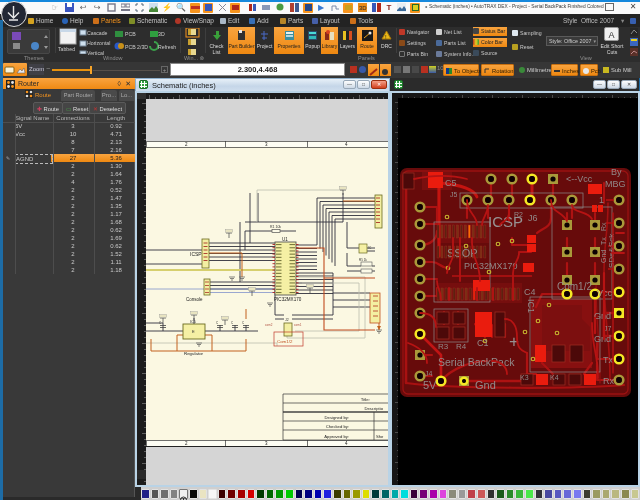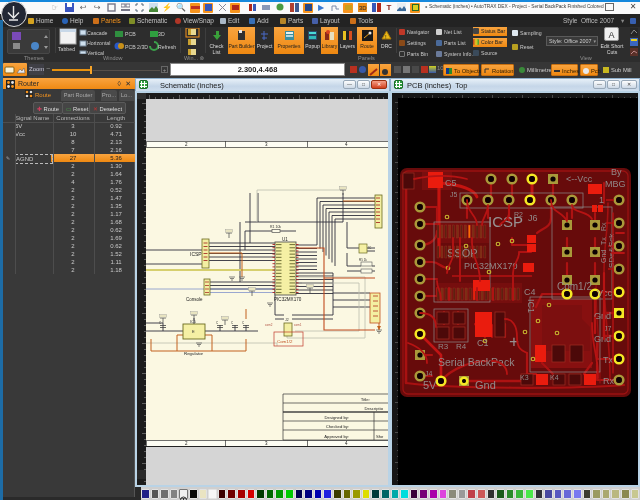--- a/index.html
+++ b/index.html
@@ -307,21 +307,21 @@
     <span class="tbtn orange" style="left:551px;width:27px;"><span class="si"><svg width="6" height="6">
             <rect y="2" width="6" height="2" fill="#333"></rect>
           </svg></span>Inches</span>
     <span class="tbtn orange" style="left:580px;width:18px;"><span class="si" style="background:#e8e8e8;border-radius:50%;"></span>Pcb</span>
     <span class="tbtn" style="left:601px;"><span class="si" style="background:#c8b820;"></span>Sub Mill</span>
   </div>
   <div id="leftblue" class="abs"></div>
   <div id="rightblue" class="abs"></div>
 
   <div id="schwin" class="win" style="left:135px;width:255px;">
-    <div class="wtitle"><span style="margin-left:24px;">Schematic (inches)</span></div>
+    <div class="wtitle"><span style="margin-left:16px;">Schematic (inches)</span></div>
     <div class="wicon"></div>
     <div class="wbtns"><span class="wb">—</span><span class="wb">□</span><span class="wb close">✕</span></div>
     <div id="schbody" class="abs" style="left:0;top:13px;width:255px;height:396px;border:2px solid #b9d3e6;background:#d5d5d5;"><svg width="251" height="392" viewBox="0 0 251 392" shape-rendering="crispEdges">
           <rect x="0" y="0" width="251" height="6" fill="#1c1c1c"></rect>
           <rect x="0" y="0" width="9" height="392" fill="#1c1c1c"></rect>
           <rect x="0" y="0" width="9" height="6" fill="#303030"></rect>
           <path d="M12 2V6 M18 4V6 M24 4V6 M30 4V6 M36 4V6 M42 2V6 M48 4V6 M54 4V6 M60 4V6 M66 4V6 M72 2V6 M78 4V6 M84 4V6 M90 4V6 M96 4V6 M102 2V6 M108 4V6 M114 4V6 M120 4V6 M126 4V6 M132 2V6 M138 4V6 M144 4V6 M150 4V6 M156 4V6 M162 2V6 M168 4V6 M174 4V6 M180 4V6 M186 4V6 M192 2V6 M198 4V6 M204 4V6 M210 4V6 M216 4V6 M222 2V6 M228 4V6 M234 4V6 M240 4V6 M246 4V6 M5 10H9 M7 16H9 M7 22H9 M7 28H9 M7 34H9 M5 40H9 M7 46H9 M7 52H9 M7 58H9 M7 64H9 M5 70H9 M7 76H9 M7 82H9 M7 88H9 M7 94H9 M5 100H9 M7 106H9 M7 112H9 M7 118H9 M7 124H9 M5 130H9 M7 136H9 M7 142H9 M7 148H9 M7 154H9 M5 160H9 M7 166H9 M7 172H9 M7 178H9 M7 184H9 M5 190H9 M7 196H9 M7 202H9 M7 208H9 M7 214H9 M5 220H9 M7 226H9 M7 232H9 M7 238H9 M7 244H9 M5 250H9 M7 256H9 M7 262H9 M7 268H9 M7 274H9 M5 280H9 M7 286H9 M7 292H9 M7 298H9 M7 304H9 M5 310H9 M7 316H9 M7 322H9 M7 328H9 M7 334H9 M5 340H9 M7 346H9 M7 352H9 M7 358H9 M7 364H9 M5 370H9 M7 376H9 M7 382H9 M7 388H9" stroke="#8a8a8a" stroke-width="0.6" fill="none"></path>
           <rect x="9" y="6" width="242" height="386" fill="#d5d5d5"></rect>
           <rect x="9" y="48" width="242" height="306" fill="#fbf8e2"></rect>
           <rect x="9" y="48" width="242" height="6" fill="#fdfdf3" stroke="#333" stroke-width="0.7"></rect>
@@ -438,21 +438,20 @@
             <text x="246" y="317" text-anchor="end" font-size="4.2" fill="#222">Descriptio</text>
             <text x="212" y="326" text-anchor="end" font-size="4.2" fill="#222">Designed by:</text>
             <text x="212" y="335" text-anchor="end" font-size="4.2" fill="#222">Checked by:</text>
             <text x="212" y="344.5" text-anchor="end" font-size="4.2" fill="#222">Approved by:</text>
             <text x="239" y="344.5" font-size="4.2" fill="#222">She</text>
           </g>
           <rect x="0" y="377" width="9" height="9" fill="#2a2a2a" shape-rendering="crispEdges"></rect>
         </svg></div>
   </div>
   <div id="pcbwin" class="win" style="left:390px;width:250px;">
-    <div class="wtitle"><span style="margin-left:16px;">PCB (inches)&nbsp;&nbsp;Top</span></div>
     <div class="wicon"></div>
     <div class="wbtns"><span class="wb">—</span><span class="wb">□</span><span class="wb" style="width:16px;">✕</span></div>
     <div id="pcbbody" class="abs" style="left:0;top:13px;width:250px;height:396px;border:2px solid #b9d3e6;background:#000;"><svg width="246" height="392" viewBox="0 0 246 392">
           <g shape-rendering="crispEdges">
             <rect x="0" y="0" width="246" height="392" fill="#000"></rect>
             <rect x="0" y="0" width="246" height="5" fill="#161616"></rect>
             <rect x="0" y="0" width="6" height="392" fill="#161616"></rect>
             <path d="M10 2V5 M16 3.5V5 M22 3.5V5 M28 3.5V5 M34 3.5V5 M40 2V5 M46 3.5V5 M52 3.5V5 M58 3.5V5 M64 3.5V5 M70 2V5 M76 3.5V5 M82 3.5V5 M88 3.5V5 M94 3.5V5 M100 2V5 M106 3.5V5 M112 3.5V5 M118 3.5V5 M124 3.5V5 M130 2V5 M136 3.5V5 M142 3.5V5 M148 3.5V5 M154 3.5V5 M160 2V5 M166 3.5V5 M172 3.5V5 M178 3.5V5 M184 3.5V5 M190 2V5 M196 3.5V5 M202 3.5V5 M208 3.5V5 M214 3.5V5 M220 2V5 M226 3.5V5 M232 3.5V5 M238 3.5V5 M244 3.5V5 M3 9H6 M4.5 15H6 M4.5 21H6 M4.5 27H6 M4.5 33H6 M3 39H6 M4.5 45H6 M4.5 51H6 M4.5 57H6 M4.5 63H6 M3 69H6 M4.5 75H6 M4.5 81H6 M4.5 87H6 M4.5 93H6 M3 99H6 M4.5 105H6 M4.5 111H6 M4.5 117H6 M4.5 123H6 M3 129H6 M4.5 135H6 M4.5 141H6 M4.5 147H6 M4.5 153H6 M3 159H6 M4.5 165H6 M4.5 171H6 M4.5 177H6 M4.5 183H6 M3 189H6 M4.5 195H6 M4.5 201H6 M4.5 207H6 M4.5 213H6 M3 219H6 M4.5 225H6 M4.5 231H6 M4.5 237H6 M4.5 243H6 M3 249H6 M4.5 255H6 M4.5 261H6 M4.5 267H6 M4.5 273H6 M3 279H6 M4.5 285H6 M4.5 291H6 M4.5 297H6 M4.5 303H6 M3 309H6 M4.5 315H6 M4.5 321H6 M4.5 327H6 M4.5 333H6 M3 339H6 M4.5 345H6 M4.5 351H6 M4.5 357H6 M4.5 363H6 M3 369H6 M4.5 375H6 M4.5 381H6 M4.5 387H6" stroke="#707070" stroke-width="0.6" fill="none"></path>
           </g>
           <rect x="8" y="75" width="231" height="229" rx="7" fill="#670b0b"></rect>

